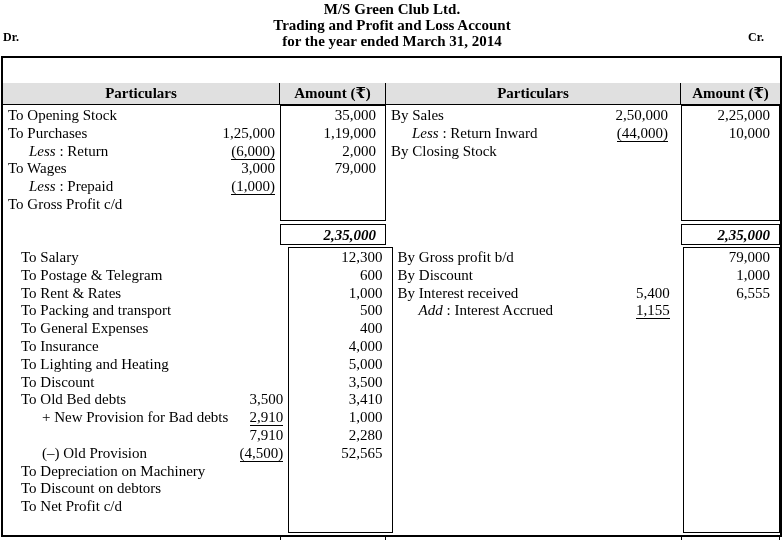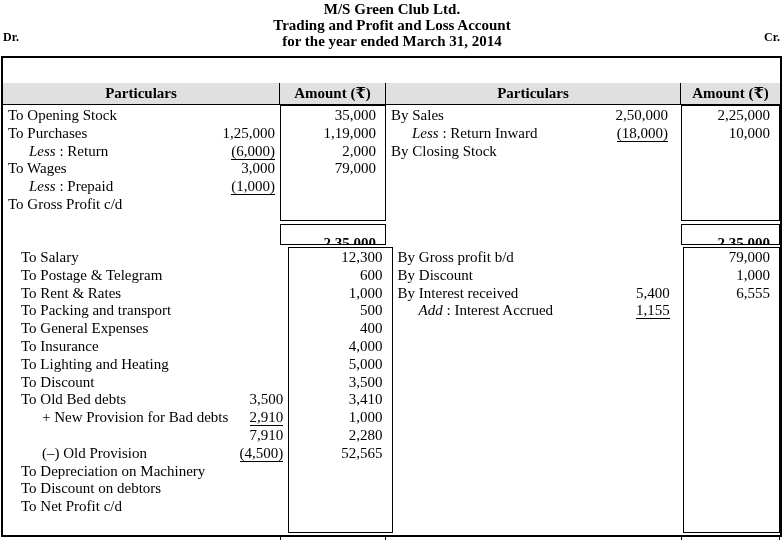--- a/index.html
+++ b/index.html
@@ -12,21 +12,21 @@
     font-size: 15px;
     overflow: hidden;
   }
   .doc-header {
     position: absolute; top: 0; left: 0; width: 784px;
     text-align: center; font-weight: bold;
     font-size: 15px; line-height: 16px; padding-top: 1px;
   }
   .drcr { position: absolute; top: 30px; font-weight: bold; font-size: 12px; }
   .dr { left: 3px; }
-  .cr { right: 4px; text-align: right; }
+  .cr { right: 20px; text-align: right; }
 
   .table {
     position: absolute; top: 56px; left: 1px;
     width: 781px; height: 481px;
     border: 2px solid #000;
   }
   .hrow {
     display: flex; height: 22px;
     background: #e0e0e0;
     border-bottom: 1px solid #000;
@@ -46,21 +46,21 @@
   .pl { width: 277px; }
   .pr { width: 295px; }
   .al { width: 106px; }
   .ar { width: 99px; }
 
   .abox {
     border: 1px solid #000;
     width: 100%; height: calc(100% - 2px);
     padding-top: 1px; overflow: hidden;
   }
-  .tot0 .abox, .tot1 .abox { height: calc(100% - 3px); margin-top: 1px; padding-top: 8px; }
+  .tot0 .abox, .tot1 .abox { height: calc(100% - 3px); margin-top: 1px; padding-top: 0; font-style: italic; }
 
   .prow { display: flex; line-height: 17.8px; white-space: nowrap; }
   .plabel { flex: 1 1 auto; overflow: hidden; padding-left: 5px; }
   .plabel.ind { padding-left: 26px; }
   .plabel i { font-style: italic; }
   .pinner { flex: 0 0 auto; min-width: 52px; text-align: right; padding-right: 5px; }
   .pr-side .pinner { min-width: 68px; padding-right: 13px; }
 
   .arow { line-height: 17.8px; text-align: right; padding-right: 9px; }
   .trow { font-weight: bold; line-height: 20px; text-align: right; padding-right: 9px; }
@@ -123,21 +123,21 @@
             <div class="arow">79,000</div>
           </div>
         </div>
         <div class="pcol pr pr-side">
           <div class="prow">
             <div class="plabel">By Sales</div>
             <div class="pinner"><span>2,50,000</span></div>
           </div>
           <div class="prow">
             <div class="plabel ind"><i>Less</i> : Return Inward</div>
-            <div class="pinner"><span class="u">(18,000)</span></div>
+            <div class="pinner"><span class="u">(44,000)</span></div>
           </div>
           <div class="prow">
             <div class="plabel">By Closing Stock</div>
             <div class="pinner"></div>
           </div>
         </div>
         <div class="acol ar">
           <div class="abox">
             <div class="arow"></div>
             <div class="arow">2,25,000</div>

